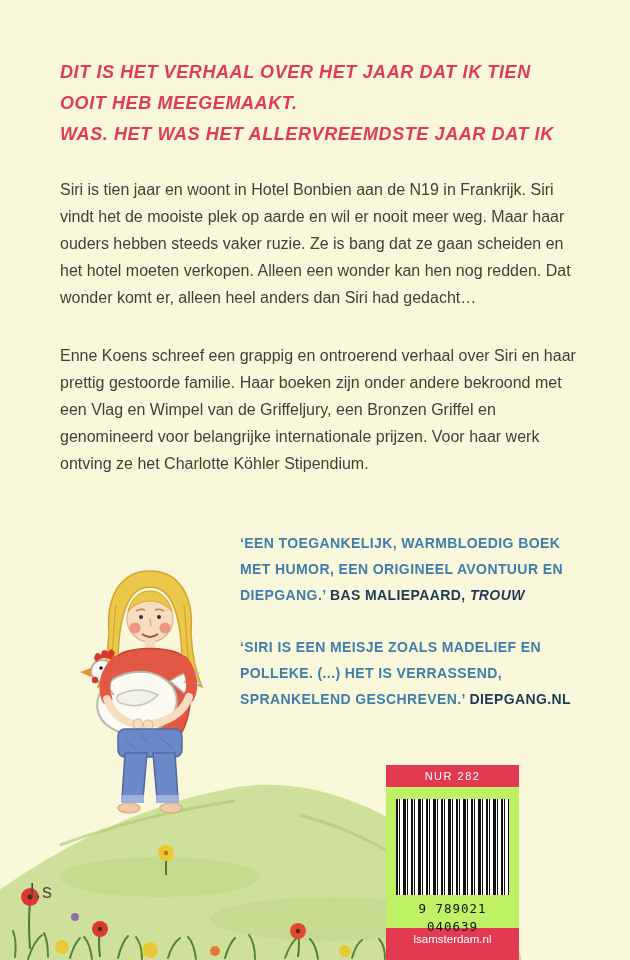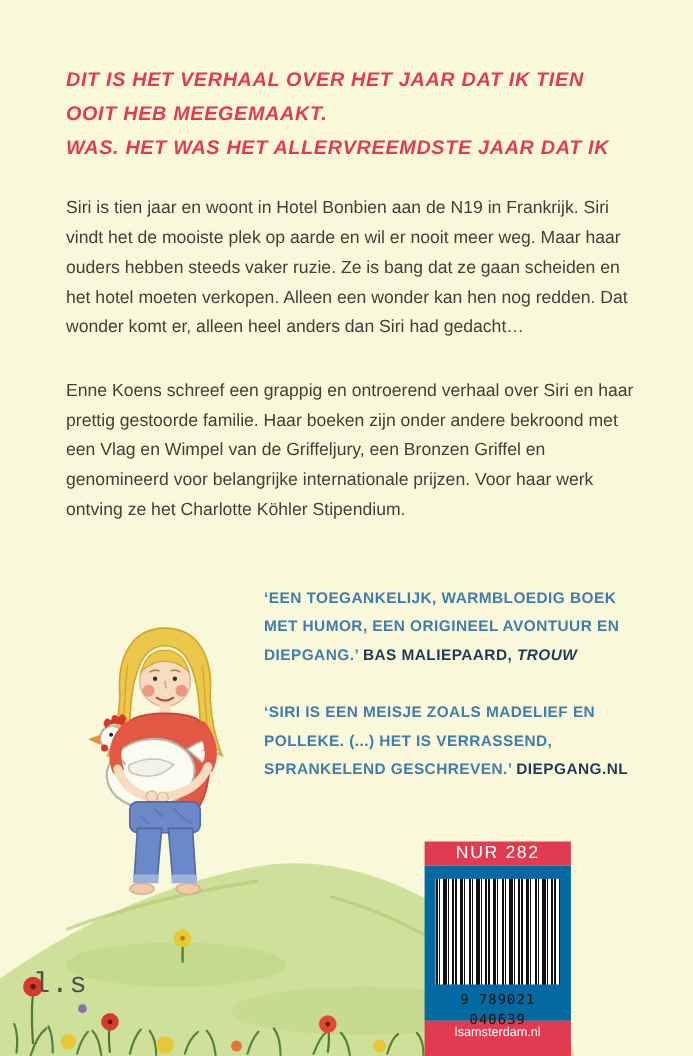--- a/index.html
+++ b/index.html
@@ -30,32 +30,32 @@
   }
   .q1 { top:530px; }
   .q2 { top:634px; }
   .qattr { color: var(--attribution-navy, #1e3a54); }
   .qsrc  { color: var(--attribution-navy, #1e3a54); font-style:italic; }
   .illustration {
     position:absolute; left:0; top:545px; width:630px; height:415px; z-index:1;
   }
   .logo {
     position:absolute; left:30px; top:880px; z-index:3;
-    font-family:Liberation Mono, monospace; font-size:26px; letter-spacing:1px;
+    font-family:Liberation Sans, sans-serif; font-size:20px; letter-spacing:1px;
     color:#514f44;
   }
   .barcode-block {
     position:absolute; left:386px; top:765px; width:133px; z-index:4;
     text-align:center;
   }
   .bc-header {
     background: var(--accent-red, #d6384a); color:#fff;
-    font-size:16px; letter-spacing:1.5px; height:22px; line-height:22px;
+    font-size:11px; letter-spacing:1.5px; height:22px; line-height:22px;
   }
-  .bc-body { background:#0369a1; padding:12px 10px 10px; }
+  .bc-body { background:#bef264; padding:12px 10px 10px; }
   .bars {
     height:96px;
     background: repeating-linear-gradient(90deg,
       #111 0 2px, #fff 2px 3px, #111 3px 4px, #fff 4px 7px,
       #111 7px 10px, #fff 10px 11px, #111 11px 12px, #fff 12px 15px);
   }
   .ean {
     margin-top:5px; font-family:"DejaVu Sans Mono", monospace;
     font-size:12.5px; letter-spacing:1px; color:#111; height:18px; line-height:18px;
   }

